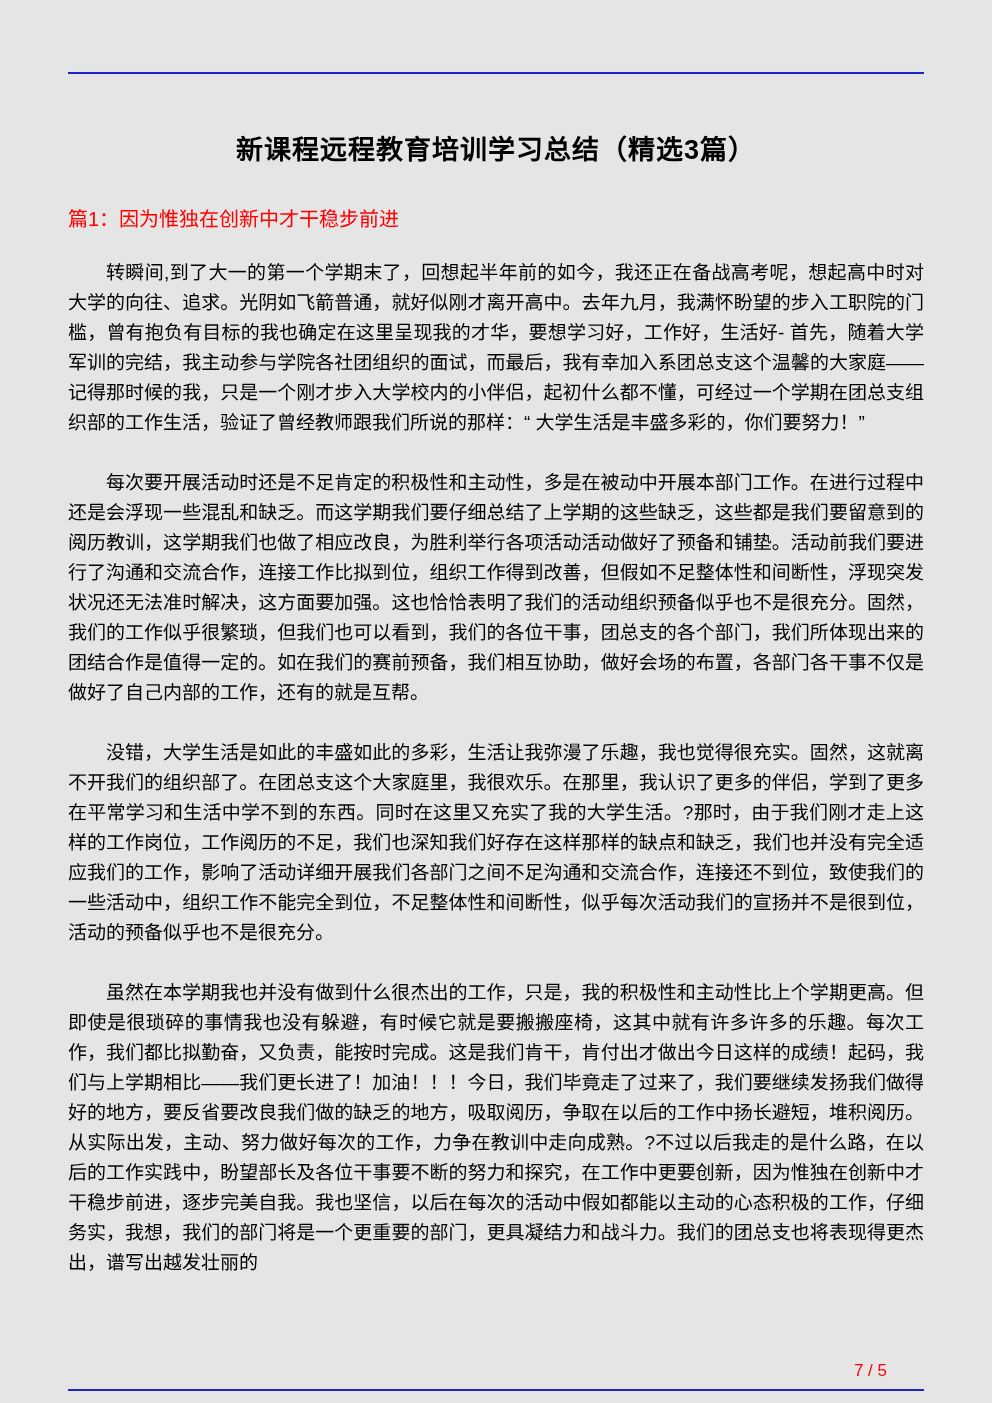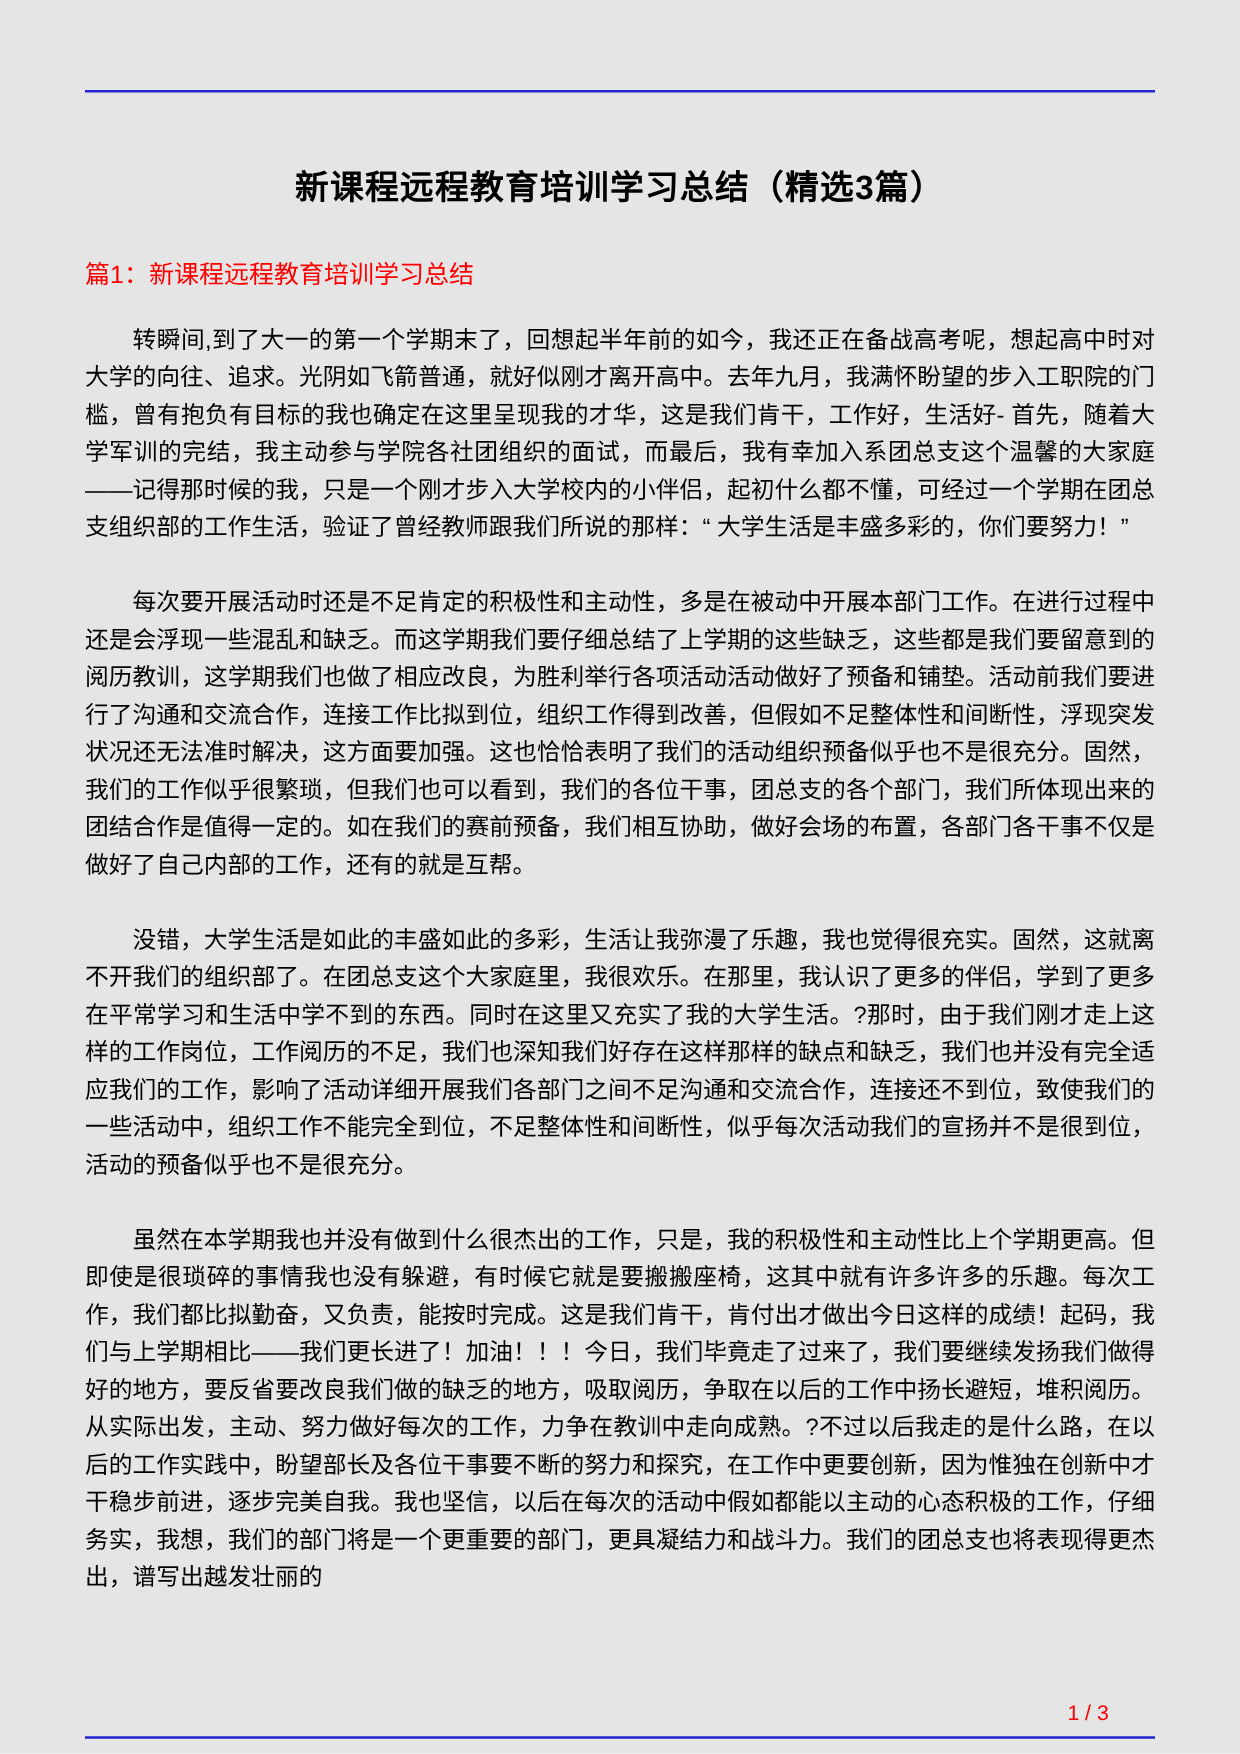--- a/index.html
+++ b/index.html
@@ -70,27 +70,27 @@
 </head>
 <body>
 
 <div class="page">
 
   <div class="rule rule-top"></div>
 
   <div class="content">
     <h1 class="doc-title">新课程远程教育培训学习总结（精选3篇）</h1>
 
-    <h2 class="section-heading">篇1：新课程远程教育培训学习总结</h2>
+    <h2 class="section-heading">篇1：因为惟独在创新中才干稳步前进</h2>
 
     <div class="body-text">
-      <p>转瞬间,到了大一的第一个学期末了，回想起半年前的如今，我还正在备战高考呢，想起高中时对大学的向往、追求。光阴如飞箭普通，就好似刚才离开高中。去年九月，我满怀盼望的步入工职院的门槛，曾有抱负有目标的我也确定在这里呈现我的才华，这是我们肯干，工作好，生活好- 首先，随着大学军训的完结，我主动参与学院各社团组织的面试，而最后，我有幸加入系团总支这个温馨的大家庭——记得那时候的我，只是一个刚才步入大学校内的小伴侣，起初什么都不懂，可经过一个学期在团总支组织部的工作生活，验证了曾经教师跟我们所说的那样：“ 大学生活是丰盛多彩的，你们要努力！”</p>
+      <p>转瞬间,到了大一的第一个学期末了，回想起半年前的如今，我还正在备战高考呢，想起高中时对大学的向往、追求。光阴如飞箭普通，就好似刚才离开高中。去年九月，我满怀盼望的步入工职院的门槛，曾有抱负有目标的我也确定在这里呈现我的才华，要想学习好，工作好，生活好- 首先，随着大学军训的完结，我主动参与学院各社团组织的面试，而最后，我有幸加入系团总支这个温馨的大家庭——记得那时候的我，只是一个刚才步入大学校内的小伴侣，起初什么都不懂，可经过一个学期在团总支组织部的工作生活，验证了曾经教师跟我们所说的那样：“ 大学生活是丰盛多彩的，你们要努力！”</p>
       <p>每次要开展活动时还是不足肯定的积极性和主动性，多是在被动中开展本部门工作。在进行过程中还是会浮现一些混乱和缺乏。而这学期我们要仔细总结了上学期的这些缺乏，这些都是我们要留意到的阅历教训，这学期我们也做了相应改良，为胜利举行各项活动活动做好了预备和铺垫。活动前我们要进行了沟通和交流合作，连接工作比拟到位，组织工作得到改善，但假如不足整体性和间断性，浮现突发状况还无法准时解决，这方面要加强。这也恰恰表明了我们的活动组织预备似乎也不是很充分。固然，我们的工作似乎很繁琐，但我们也可以看到，我们的各位干事，团总支的各个部门，我们所体现出来的团结合作是值得一定的。如在我们的赛前预备，我们相互协助，做好会场的布置，各部门各干事不仅是做好了自己内部的工作，还有的就是互帮。</p>
       <p>没错，大学生活是如此的丰盛如此的多彩，生活让我弥漫了乐趣，我也觉得很充实。固然，这就离不开我们的组织部了。在团总支这个大家庭里，我很欢乐。在那里，我认识了更多的伴侣，学到了更多在平常学习和生活中学不到的东西。同时在这里又充实了我的大学生活。?那时，由于我们刚才走上这样的工作岗位，工作阅历的不足，我们也深知我们好存在这样那样的缺点和缺乏，我们也并没有完全适应我们的工作，影响了活动详细开展我们各部门之间不足沟通和交流合作，连接还不到位，致使我们的一些活动中，组织工作不能完全到位，不足整体性和间断性，似乎每次活动我们的宣扬并不是很到位，活动的预备似乎也不是很充分。</p>
       <p>虽然在本学期我也并没有做到什么很杰出的工作，只是，我的积极性和主动性比上个学期更高。但即使是很琐碎的事情我也没有躲避，有时候它就是要搬搬座椅，这其中就有许多许多的乐趣。每次工作，我们都比拟勤奋，又负责，能按时完成。这是我们肯干，肯付出才做出今日这样的成绩！起码，我们与上学期相比——我们更长进了！加油！！！今日，我们毕竟走了过来了，我们要继续发扬我们做得好的地方，要反省要改良我们做的缺乏的地方，吸取阅历，争取在以后的工作中扬长避短，堆积阅历。从实际出发，主动、努力做好每次的工作，力争在教训中走向成熟。?不过以后我走的是什么路，在以后的工作实践中，盼望部长及各位干事要不断的努力和探究，在工作中更要创新，因为惟独在创新中才干稳步前进，逐步完美自我。我也坚信，以后在每次的活动中假如都能以主动的心态积极的工作，仔细务实，我想，我们的部门将是一个更重要的部门，更具凝结力和战斗力。我们的团总支也将表现得更杰出，谱写出越发壮丽的</p>
     </div>
   </div>
 
-  <div class="page-footer">1 / 3</div>
+  <div class="page-footer">7 / 5</div>
 
   <div class="rule rule-bottom"></div>
 
 </div>
 
 </body></html>

